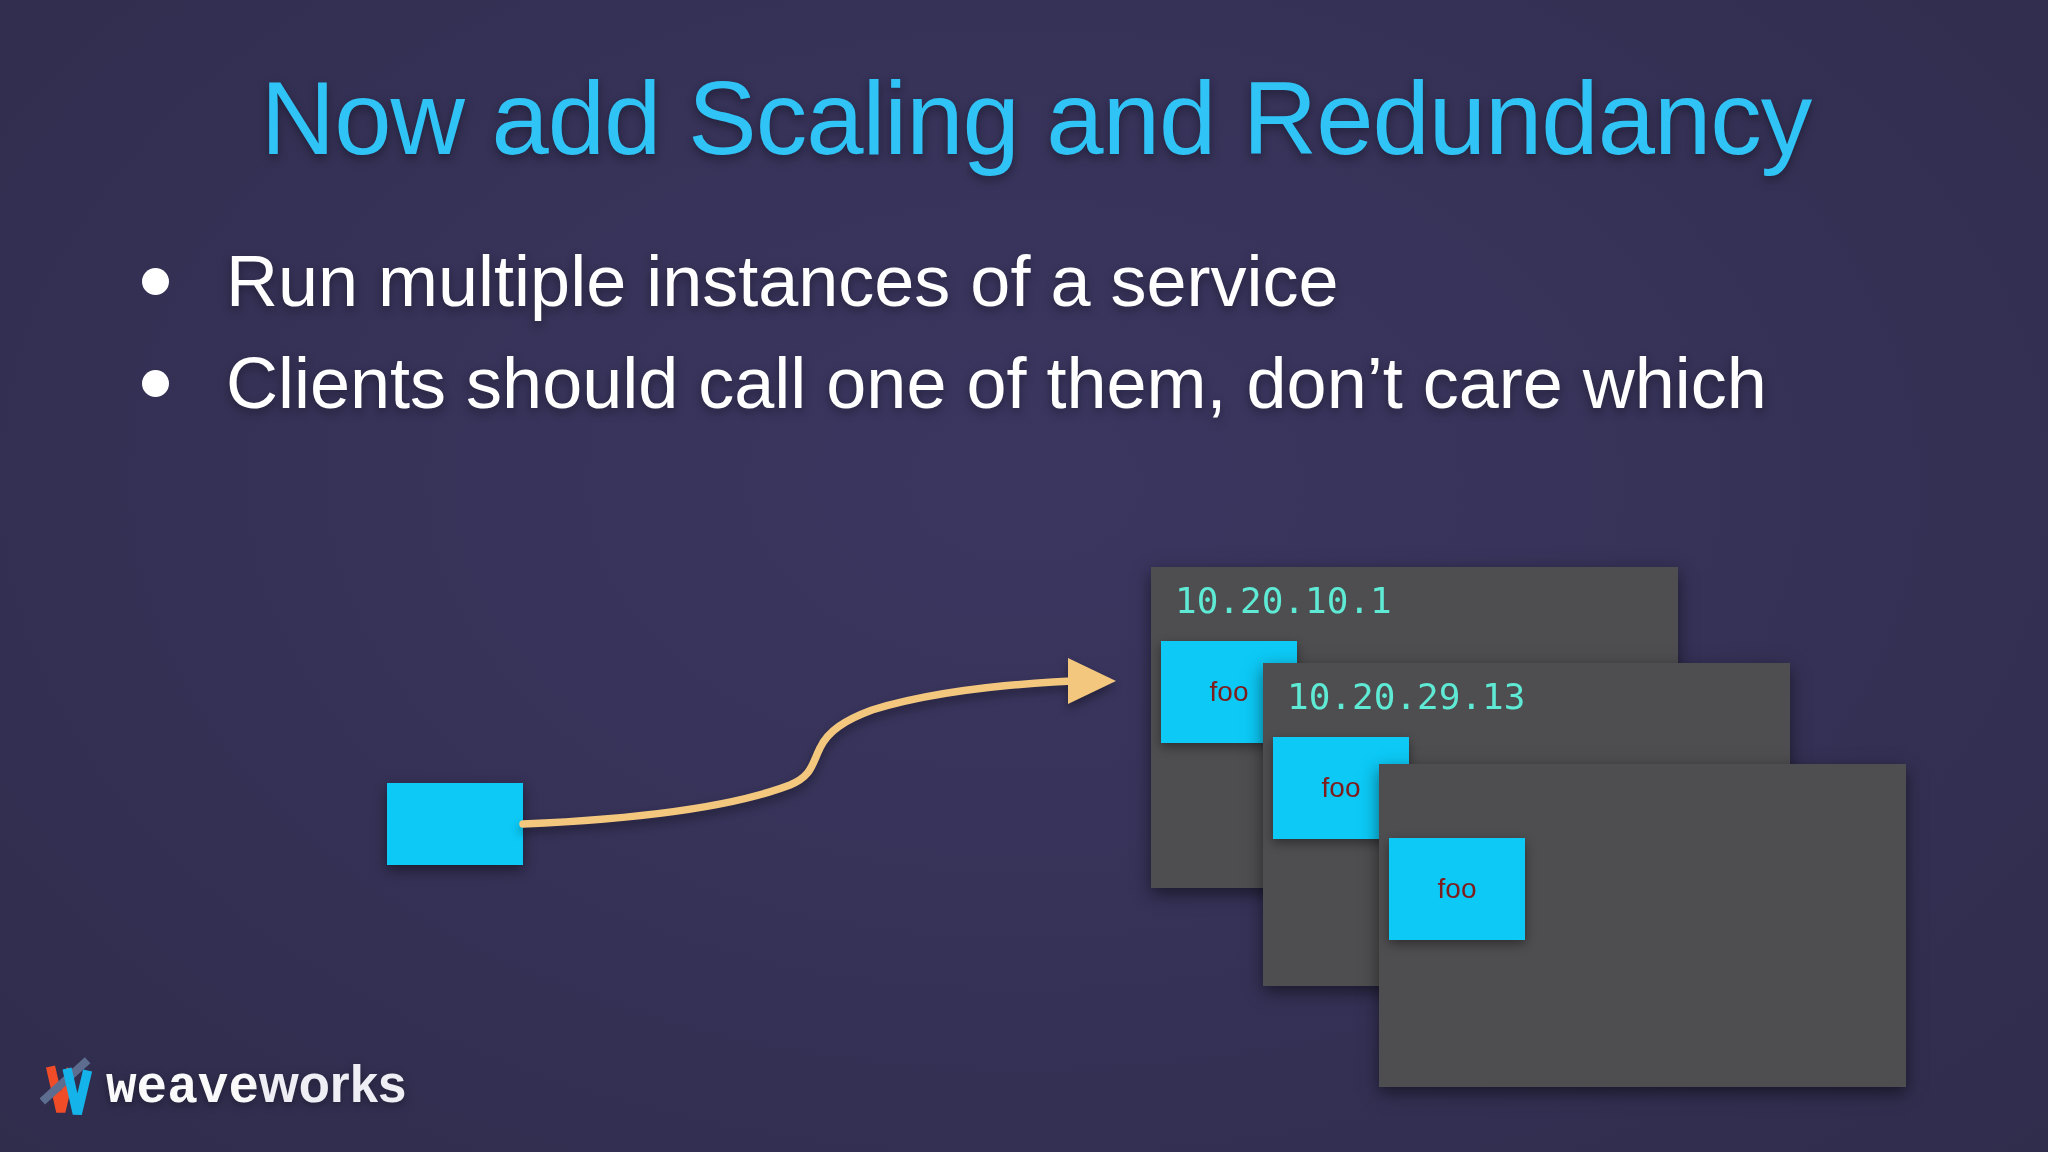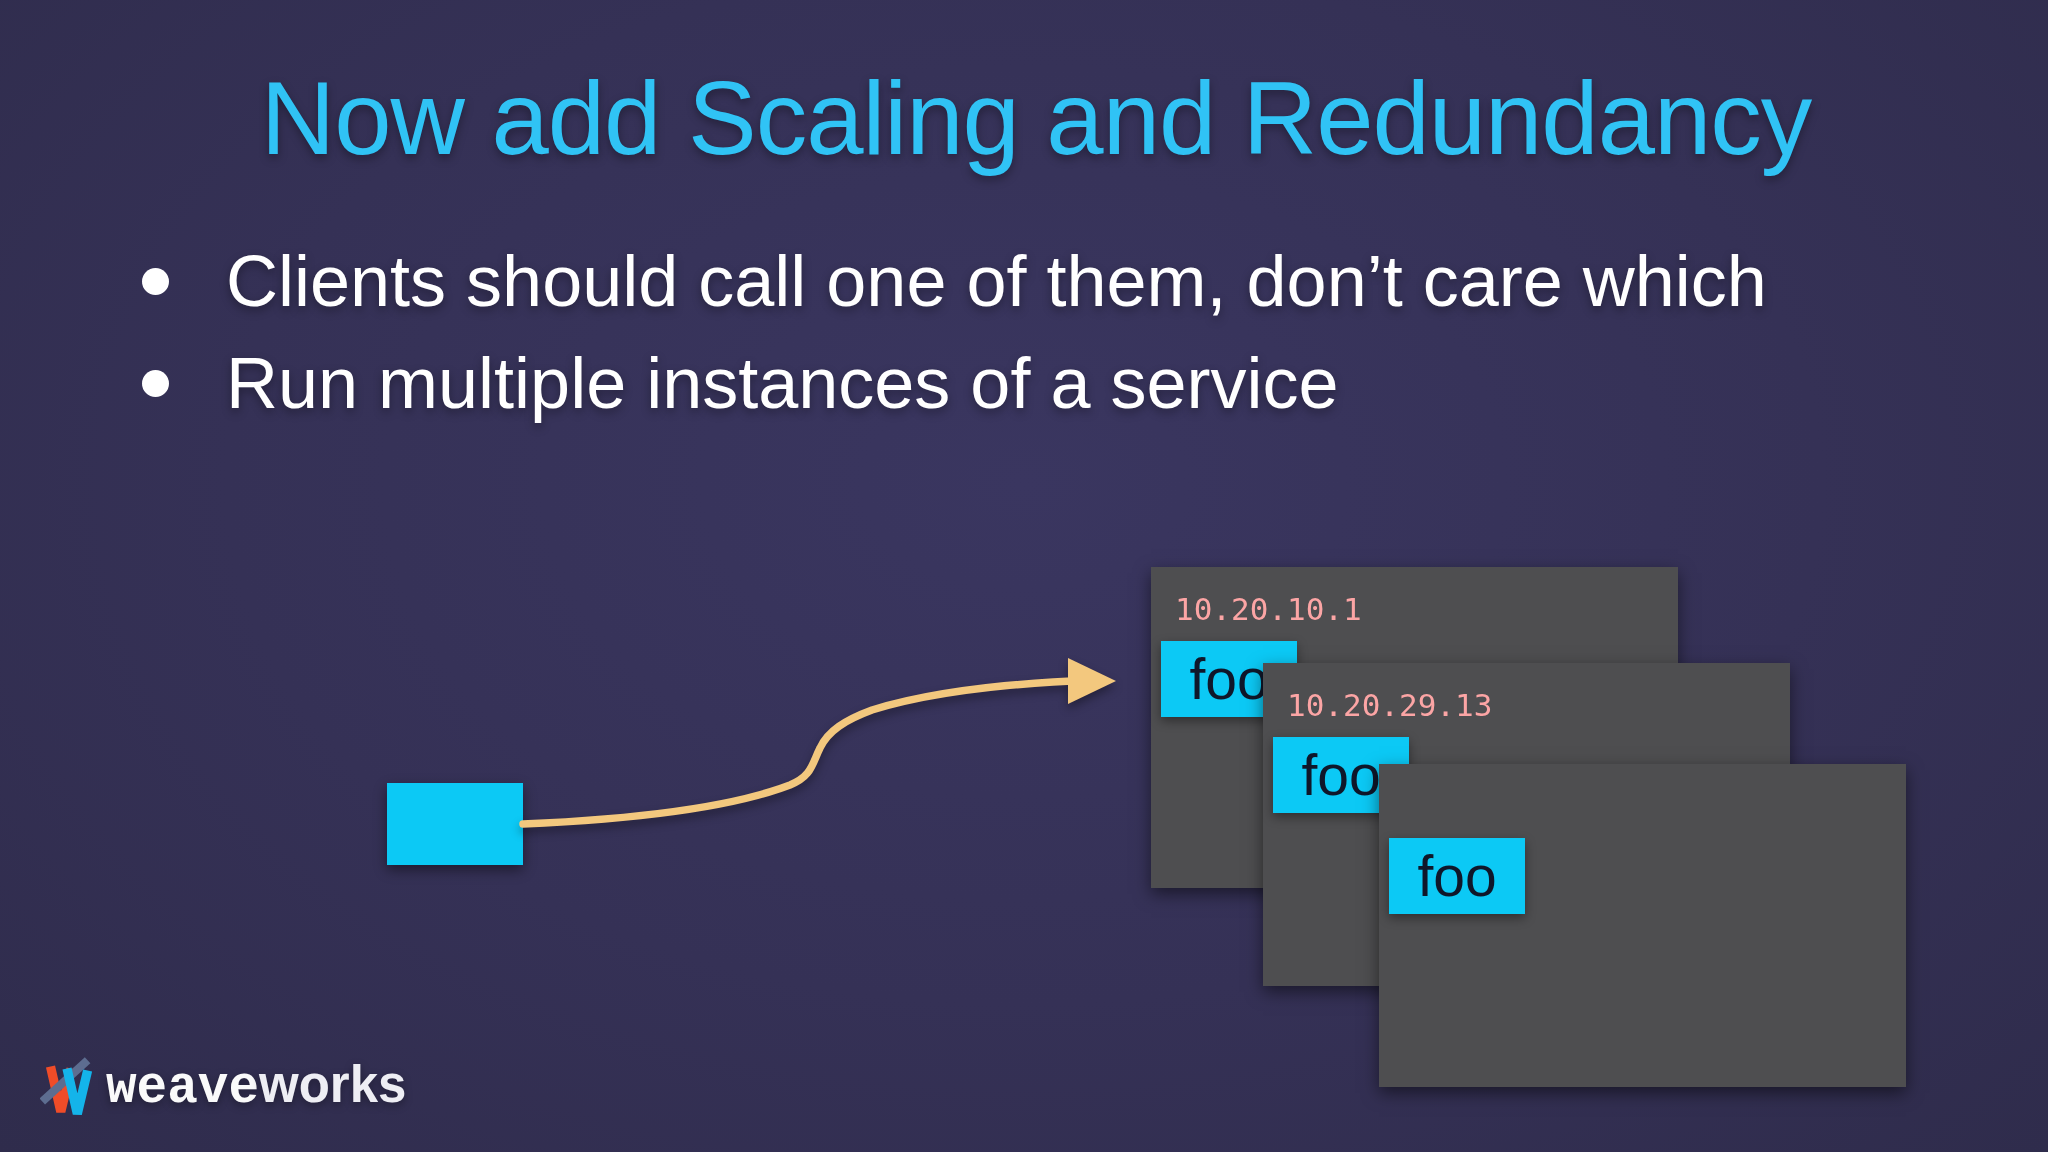--- a/index.html
+++ b/index.html
@@ -58,39 +58,39 @@
   
   .server-card {
     position: absolute;
     width: 527px;
     background: #4e4e50;
     box-shadow: 0 6px 16px rgba(0,0,0,0.5);
   }
   .server-card .ip {
     position: absolute;
     left: 24px;
-    top: 24px;
+    top: 13px;
     font-family: "DejaVu Sans Mono", monospace;
-    font-size: 31px;
-    color: #fca5a5;
+    font-size: 36px;
+    color: #5eead4;
     white-space: nowrap;
   }
   .service-box {
     position: absolute;
     left: 10px;
     top: 74px;
     width: 136px;
-    height: 76px;
+    height: 102px;
     background: #0cc9f5;
     box-shadow: 0 4px 10px rgba(0,0,0,0.4);
     display: flex;
     align-items: center;
     justify-content: center;
-    font-size: 57px;
-    color: #0f172a;
+    font-size: 28px;
+    color: #7f1d1d;
   }
   #server-1 { left: 1151px; top: 567px; height: 321px; }
   #server-2 { left: 1263px; top: 663px; height: 323px; }
   #server-3 { left: 1379px; top: 764px; height: 323px; }
 
   .client-box {
     position: absolute;
     left: 387px;
     top: 783px;
     width: 136px;
@@ -131,25 +131,25 @@
 </head>
 <body>
 
 <div class="slide">
 
   <h1 class="title">Now add Scaling and Redundancy</h1>
 
   <ul class="bullets">
     <li>
       <span class="dot"></span>
-      <span>Clients should call one of them, don’t care which</span>
+      <span>Run multiple instances of a service</span>
     </li>
     <li>
       <span class="dot"></span>
-      <span>Run multiple instances of a service</span>
+      <span>Clients should call one of them, don’t care which</span>
     </li>
   </ul>
 
   <div>
 
     <div class="server-card" id="server-1">
       <span class="ip">10.20.10.1</span>
       <div class="service-box">
         <span>foo</span>
       </div>

